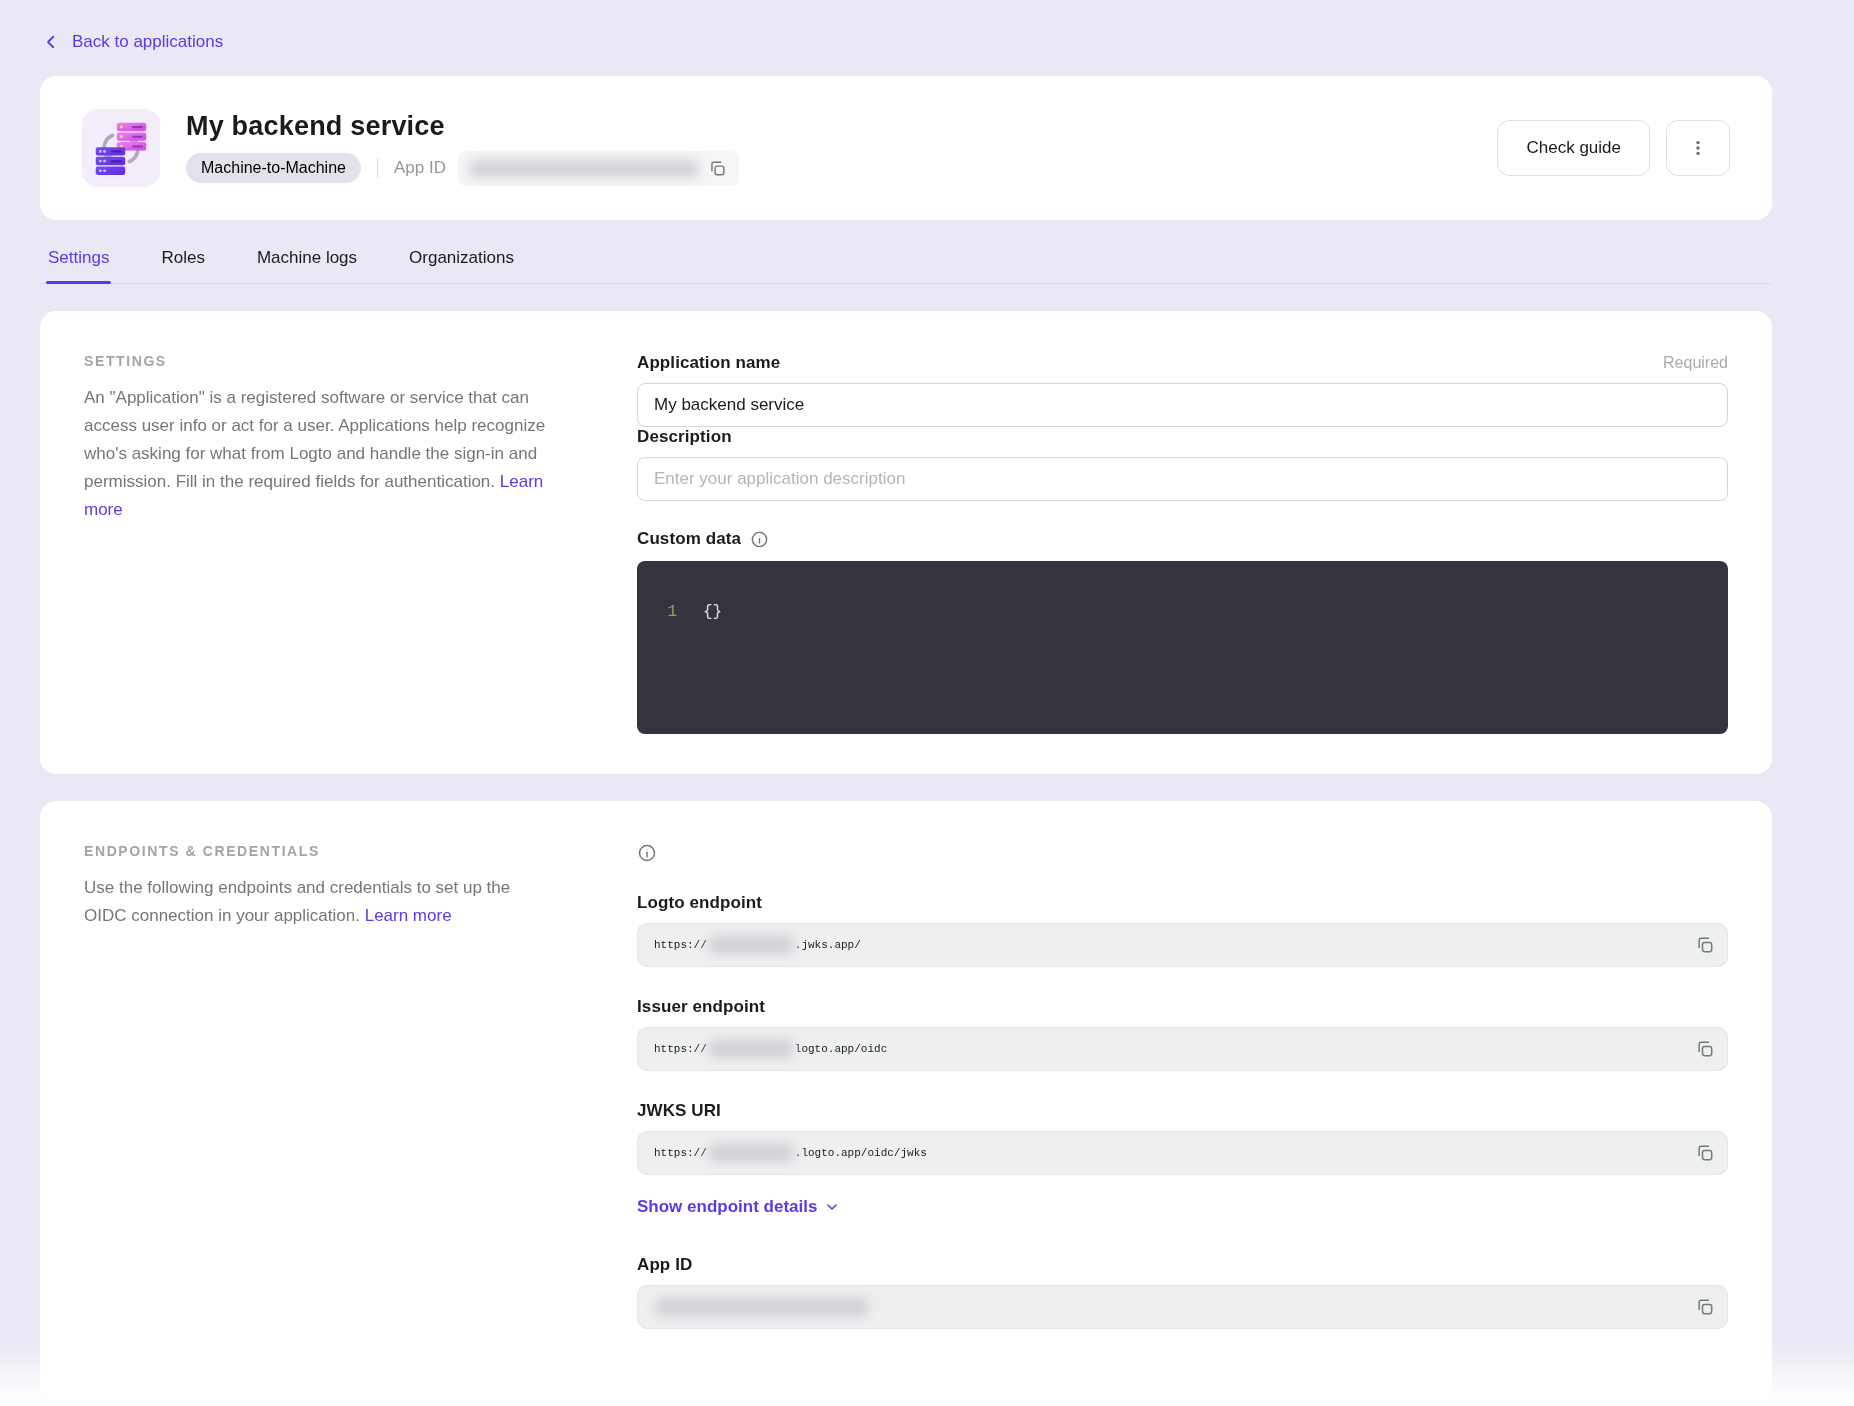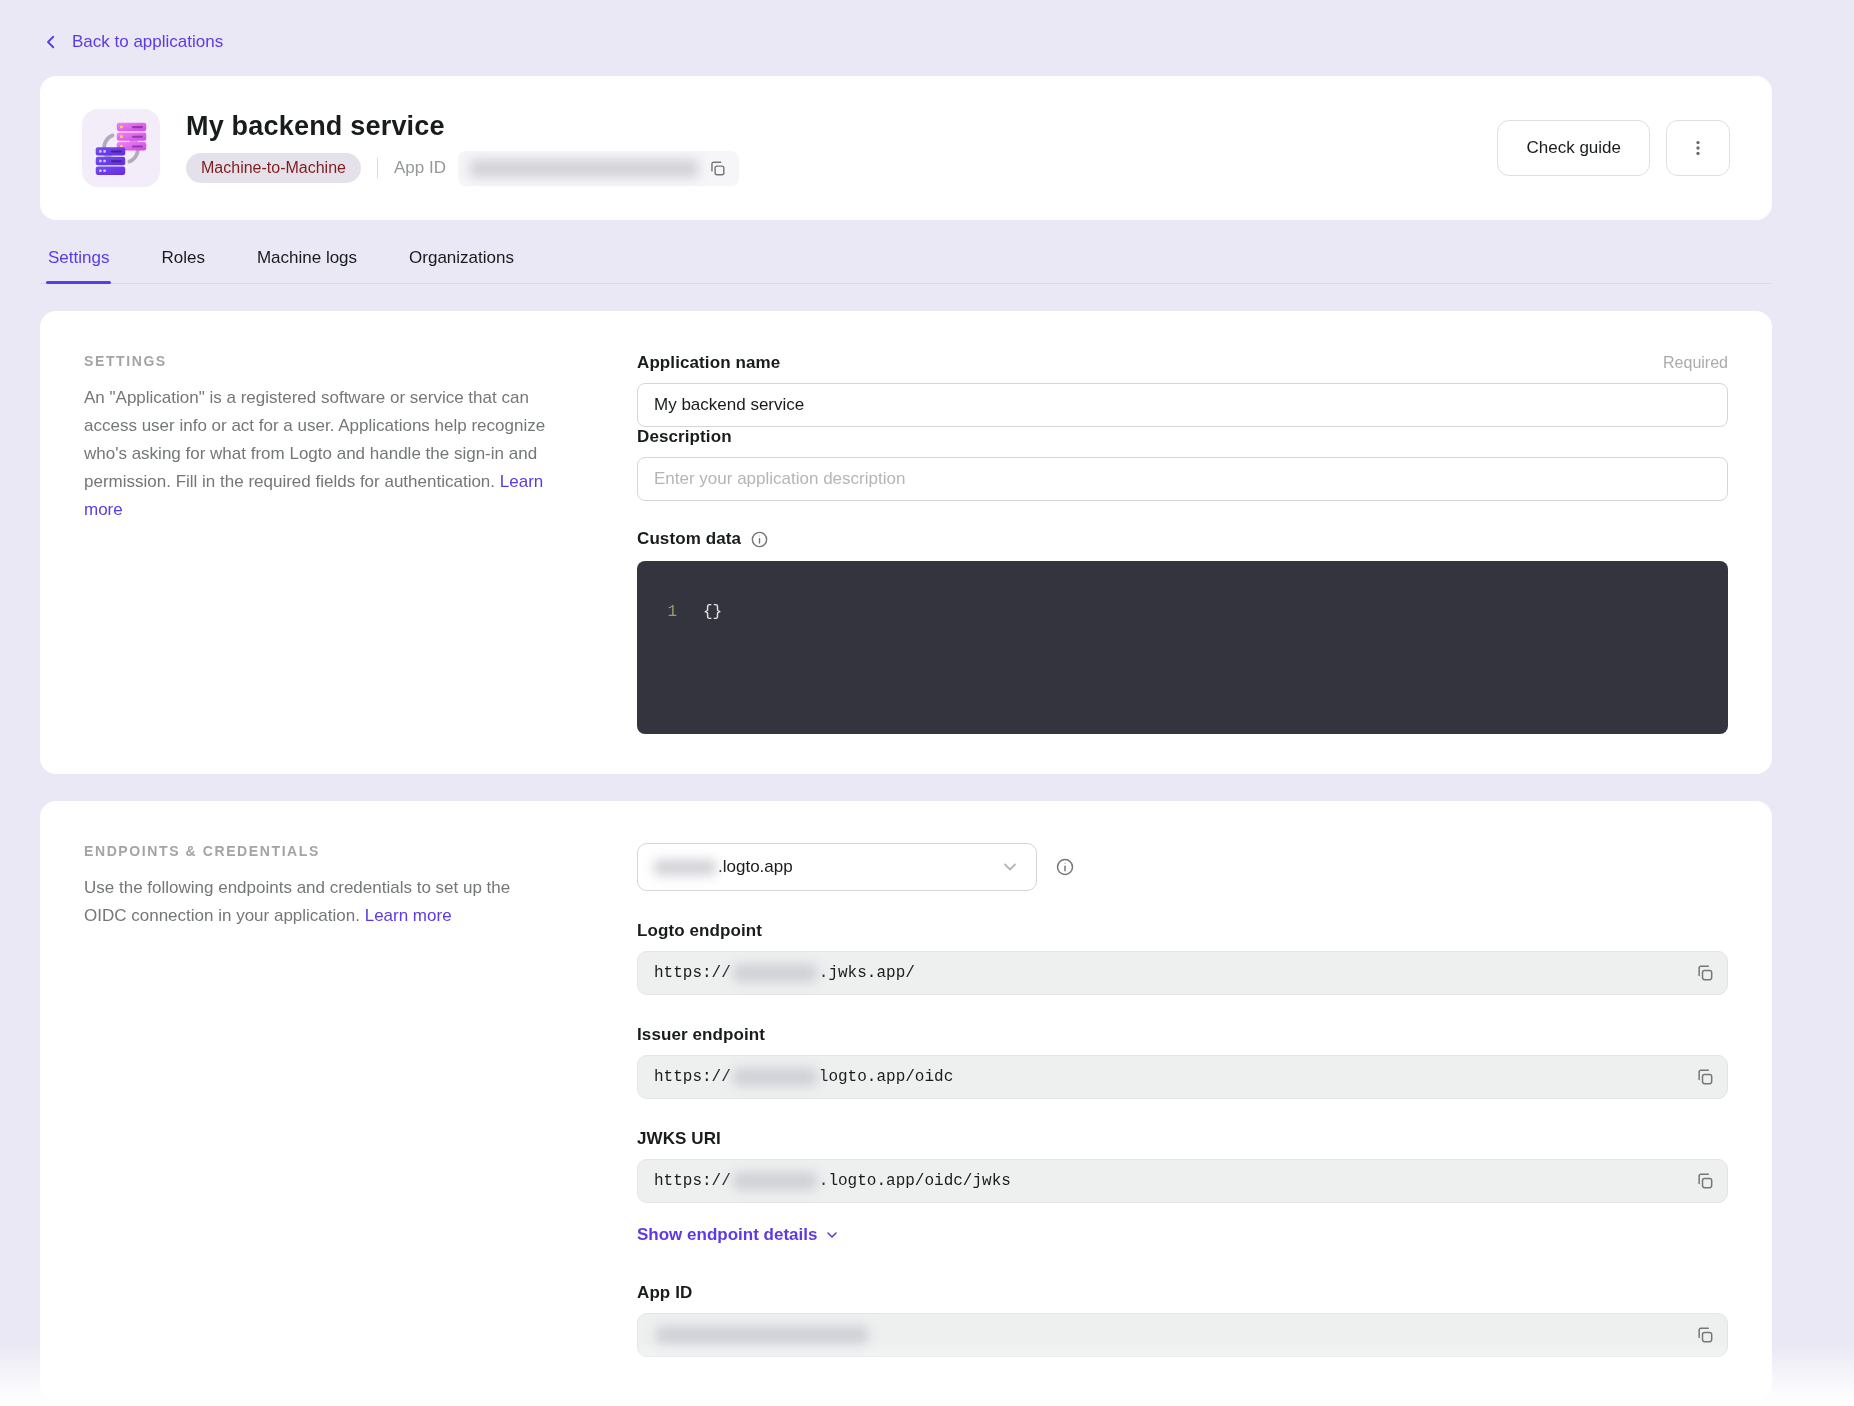--- a/index.html
+++ b/index.html
@@ -28,21 +28,21 @@
   }
   .header-left { display:flex; align-items:center; gap:26px; }
   .app-icon {
     width:78px; height:78px; border-radius:16px; background:#f3edfa;
     display:flex; align-items:center; justify-content:center; flex:0 0 auto;
   }
   .title-block { display:flex; flex-direction:column; gap:9px; }
   .app-title { font-size:27px; font-weight:700; letter-spacing:.2px; }
   .meta-row { display:flex; align-items:center; }
   .badge {
-    background:#e5e1ea; color:#7f1d1d; font-size:16px;
+    background:#e5e1ea; color:#000000; font-size:16px;
     border-radius:16px; padding:5px 15px; line-height:20px;
   }
   .meta-divider { width:1px; height:20px; background:#d9d9dd; margin:0 16px; }
   .appid-label { color:#95989a; font-size:17px; margin-right:12px; }
   .appid-pill {
     display:flex; align-items:center; gap:10px; background:#f6f6f8;
     border-radius:8px; padding:8px 12px;
   }
   .redact { display:inline-block; background:#cfcfd5; border-radius:4px; filter:blur(6px); }
   .redact.header-id { width:228px; height:17px; }
@@ -119,21 +119,21 @@
     font-size:17px; cursor:pointer;
   }
   .domain-select .redact { width:62px; height:15px; margin-right:2px; }
   .domain-select .suffix { flex:1; }
   .info-icon { color:#747778; display:flex; cursor:pointer; background:none; border:none; }
 
   .readonly-field {
     margin-top:10px; position:relative; height:44px;
     background:#eef0f0; border:1px solid #e3e5e5; border-radius:10px;
     display:flex; align-items:center; padding:0 46px 0 16px;
-    font-family:"Liberation Mono", monospace; font-size:16px; color:#191c1d;
+    font-family:"Liberation Mono", monospace; font-size:11px; color:#191c1d;
     cursor:text; overflow:hidden;
   }
   .readonly-field .redact { width:84px; height:18px; margin:0 2px; }
   .copy-btn {
     position:absolute; right:12px; top:50%; transform:translateY(-50%);
     background:none; border:none; cursor:pointer; color:#747778; display:flex;
   }
   .ep-label { margin-top:30px; }
   .show-details {
     margin-top:22px; display:inline-flex; align-items:center; gap:7px;
@@ -300,29 +300,20 @@
     <div>
       <div class="section-title">ENDPOINTS &amp; CREDENTIALS</div>
       <div class="section-desc">
         <span>Use the following endpoints and credentials to set up the OIDC connection in your application.</span>
         <a class="learn-more">Learn more</a>
       </div>
     </div>
     <div>
 
       <div class="domain-row">
-        <div class="domain-select">
-          <span class="redact"></span>
-          <span class="suffix">.logto.app</span>
-          <span style="display:flex;">
-            <svg width="20" height="20" viewBox="0 0 24 24" fill="none" stroke="#b3b6b7" stroke-width="2.2" stroke-linecap="round" stroke-linejoin="round">
-                <path d="M6 9l6 6 6-6"></path>
-              </svg>
-          </span>
-        </div>
         <button class="info-icon">
           <span style="display:flex;">
             <svg width="20" height="20" viewBox="0 0 24 24" fill="none" stroke="#747778" stroke-width="1.8" stroke-linecap="round">
                 <circle cx="12" cy="12" r="9"></circle>
                 <line x1="12" y1="11" x2="12" y2="16.5"></line>
                 <circle cx="12" cy="7.6" r="0.6" fill="#747778" stroke="none"></circle>
               </svg>
           </span>
         </button>
       </div>

